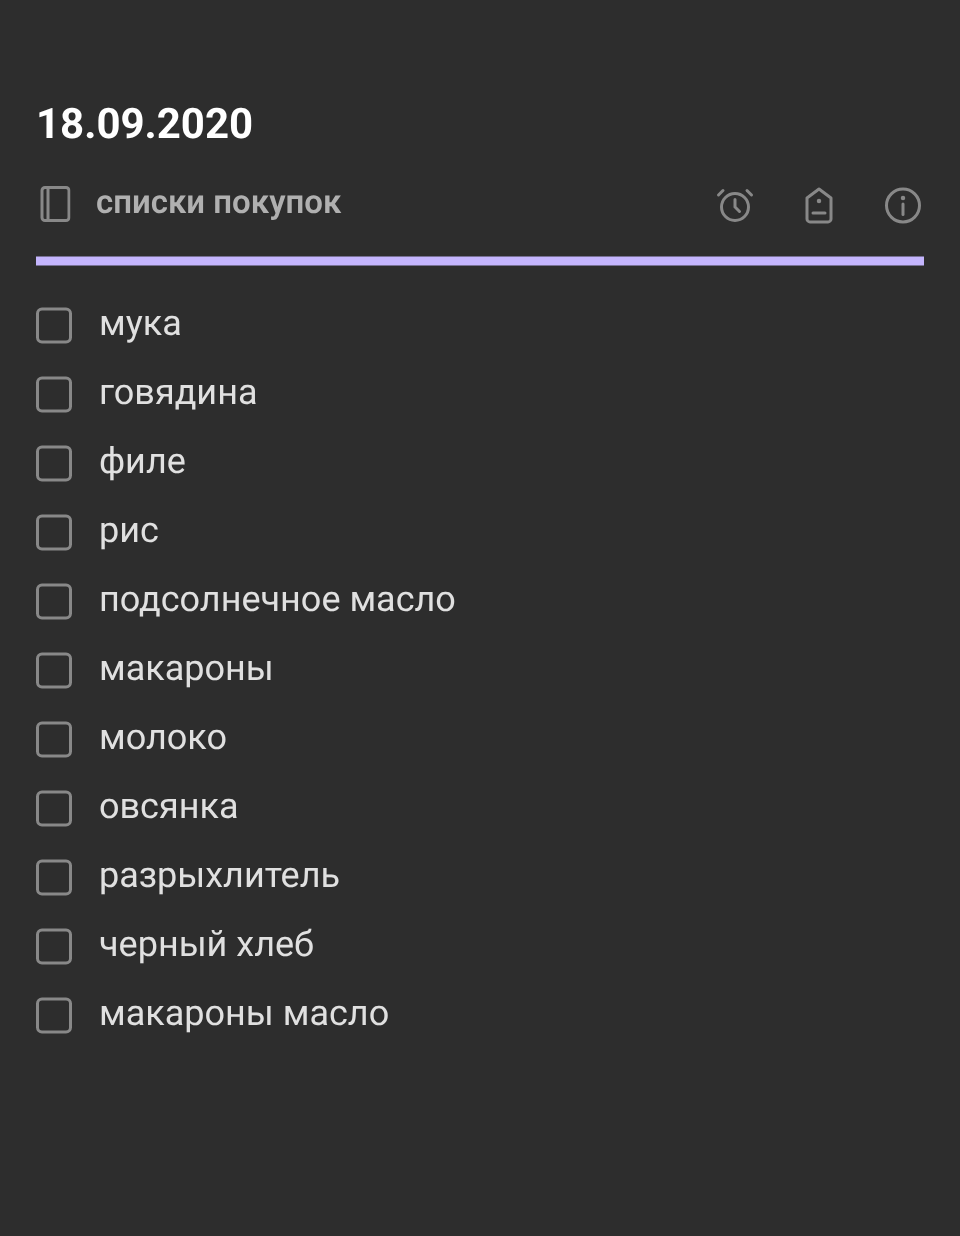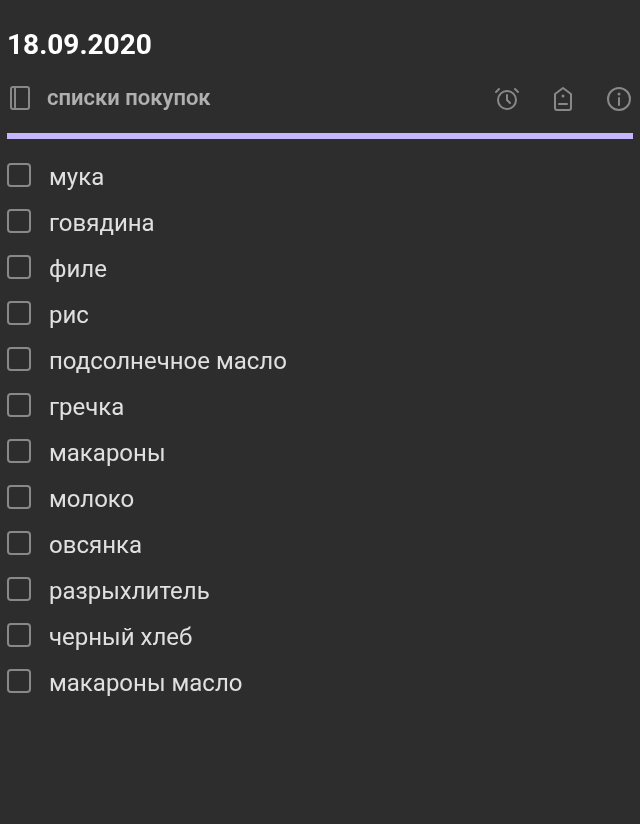--- a/index.html
+++ b/index.html
@@ -8,21 +8,22 @@
       box-sizing: border-box;
     }
     body {
       background-color: #2d2d2d;
       font-family: -apple-system, BlinkMacSystemFont, 'Segoe UI', Roboto, sans-serif;
       width: 640px;
       height: 824px;
       overflow: hidden;
     }
     .container {
-      padding: 28px 7px;
+      padding: 28px 24px;
+      margin-top: 38px;
     }
     .title {
       color: #ffffff;
       font-size: 28px;
       font-weight: 700;
       margin-bottom: 24px;
     }
     .toolbar {
       display: flex;
       align-items: flex-start;
@@ -61,21 +62,21 @@
       justify-content: center;
       cursor: pointer;
     }
     .checklist {
       display: flex;
       flex-direction: column;
       gap: 18px;
     }
     .checklist-item {
       display: flex;
-      align-items: flex-start;
+      align-items: flex-end;
     }
     .checkbox {
       width: 24px;
       height: 24px;
       border: 2px solid #888888;
       border-radius: 4px;
       margin-right: 18px;
       cursor: pointer;
       flex-shrink: 0;
     }
@@ -152,24 +153,20 @@
       <div class="checklist-item">
         <div class="checkbox"></div>
         <span class="item-label">рис</span>
       </div>
       <div class="checklist-item">
         <div class="checkbox"></div>
         <span class="item-label">подсолнечное масло</span>
       </div>
       <div class="checklist-item">
         <div class="checkbox"></div>
-        <span class="item-label">гречка</span>
-      </div>
-      <div class="checklist-item">
-        <div class="checkbox"></div>
         <span class="item-label">макароны</span>
       </div>
       <div class="checklist-item">
         <div class="checkbox"></div>
         <span class="item-label">молоко</span>
       </div>
       <div class="checklist-item">
         <div class="checkbox"></div>
         <span class="item-label">овсянка</span>
       </div>

